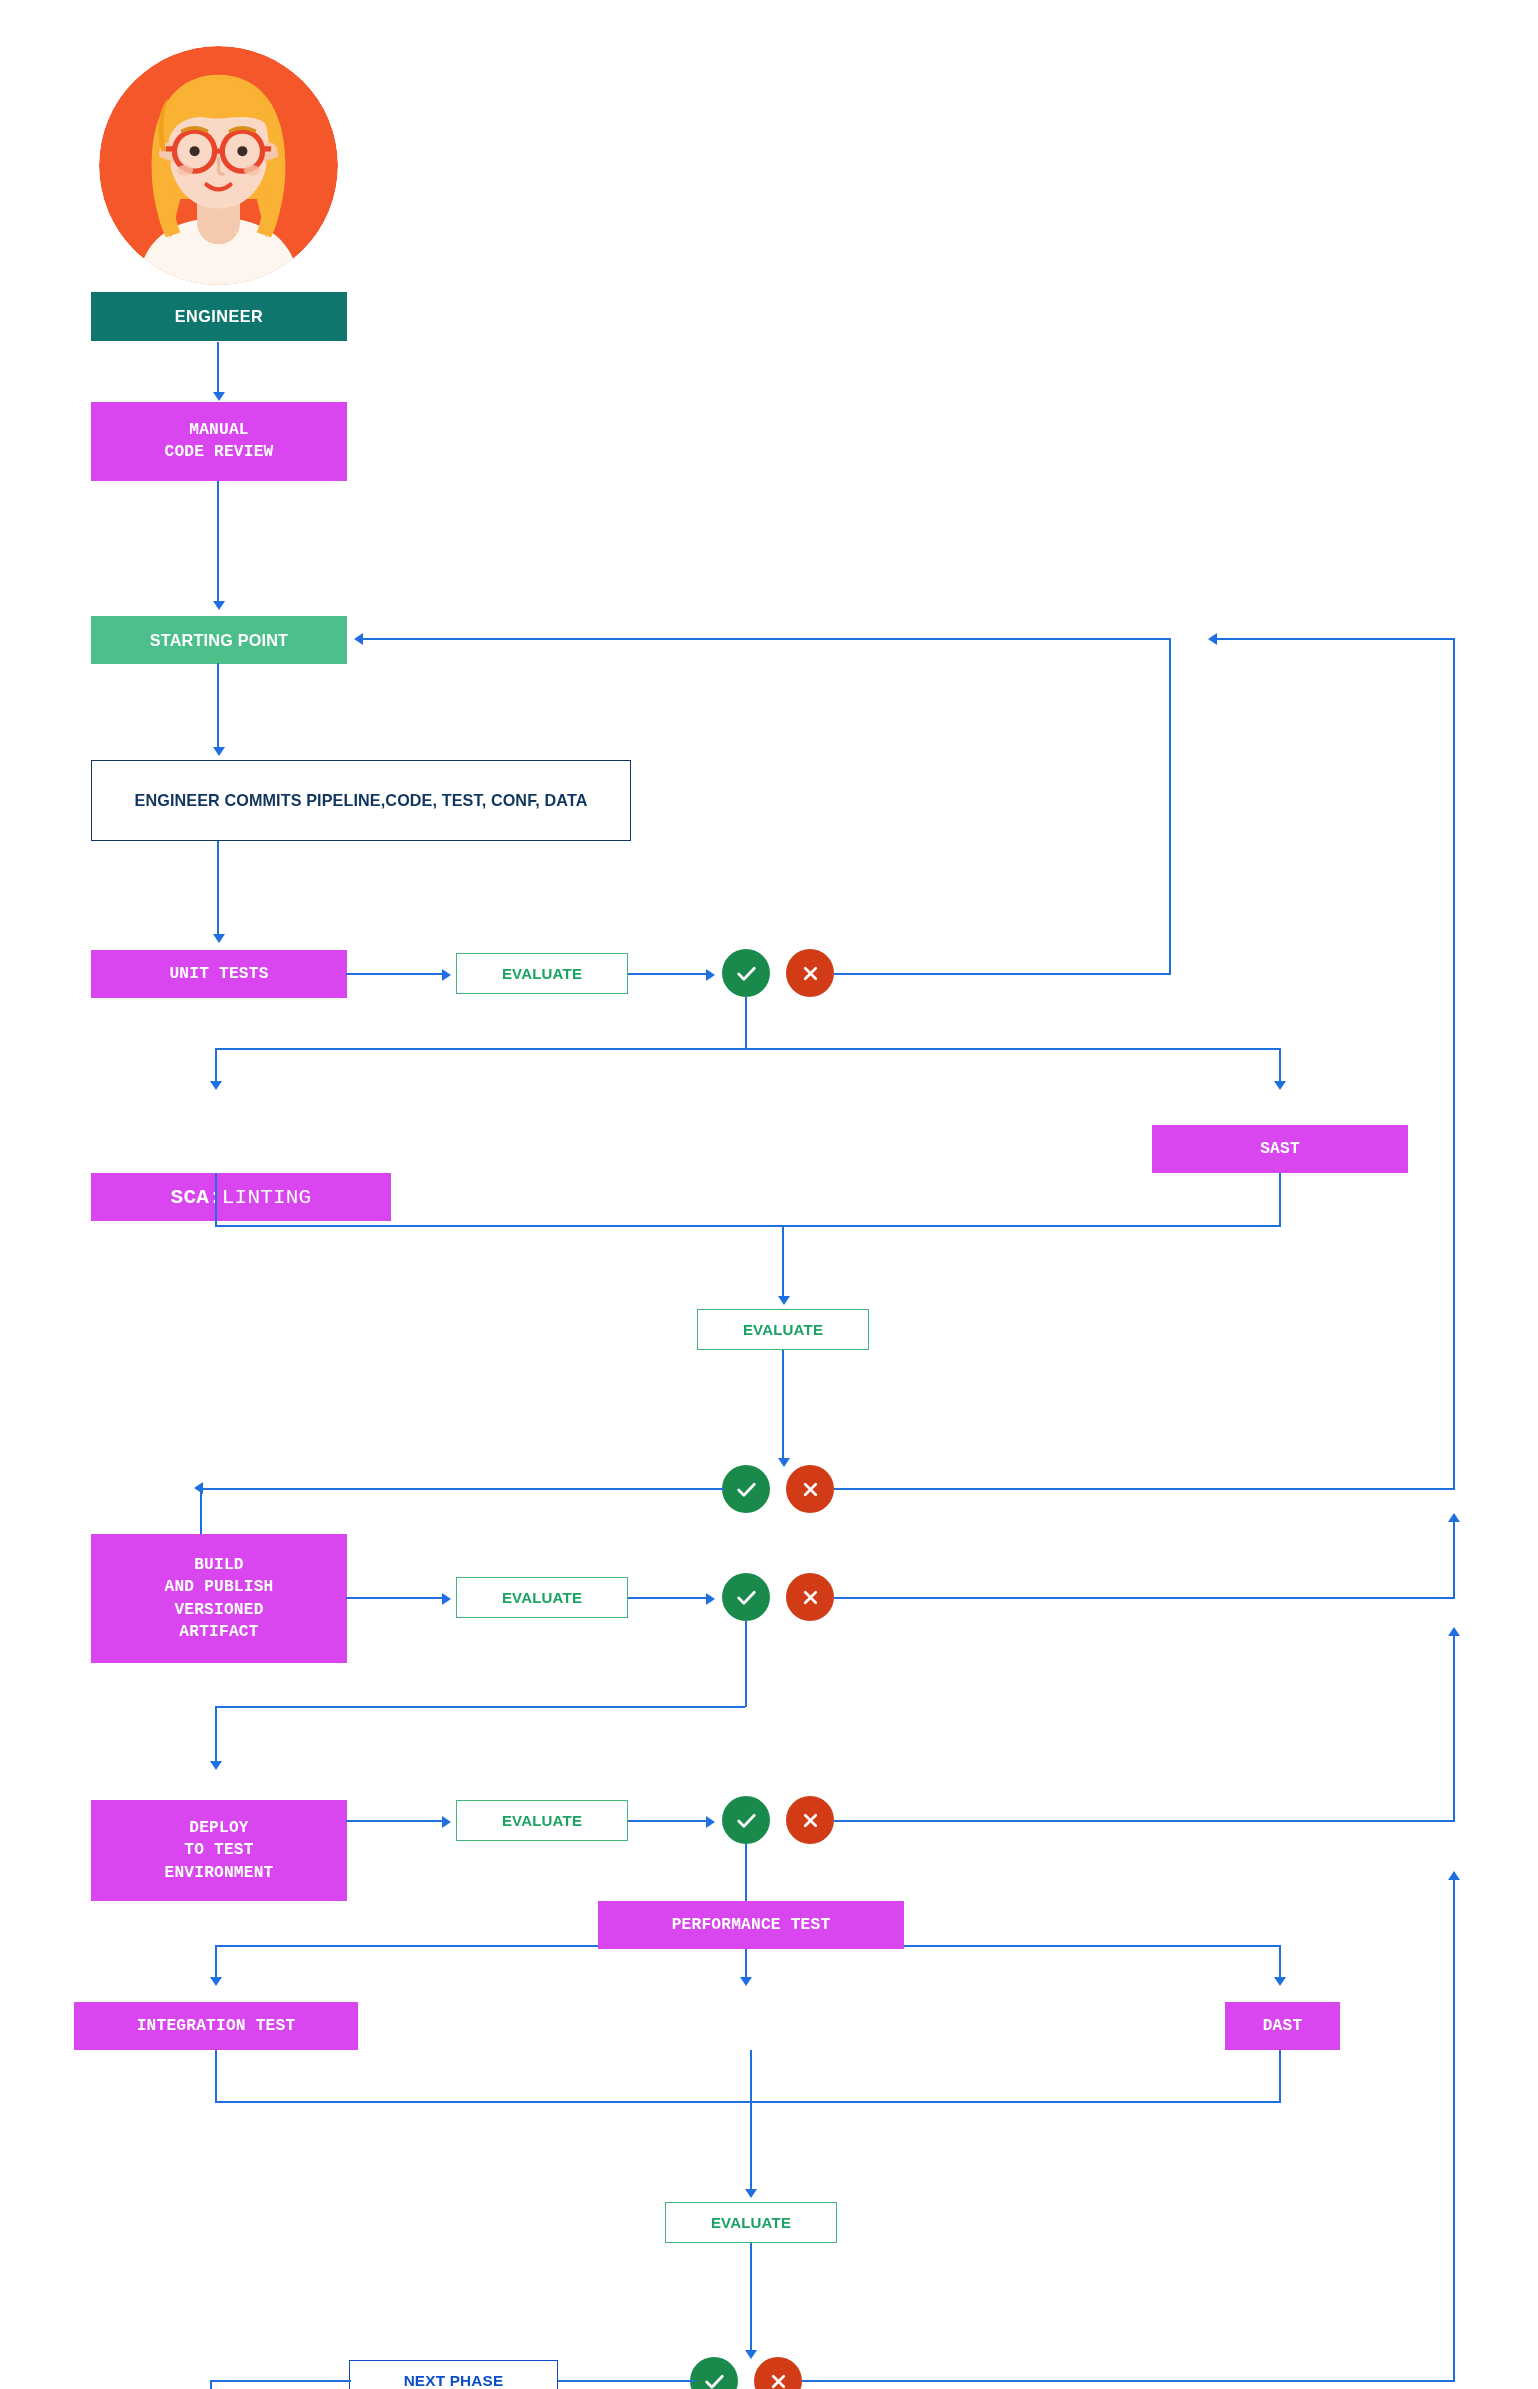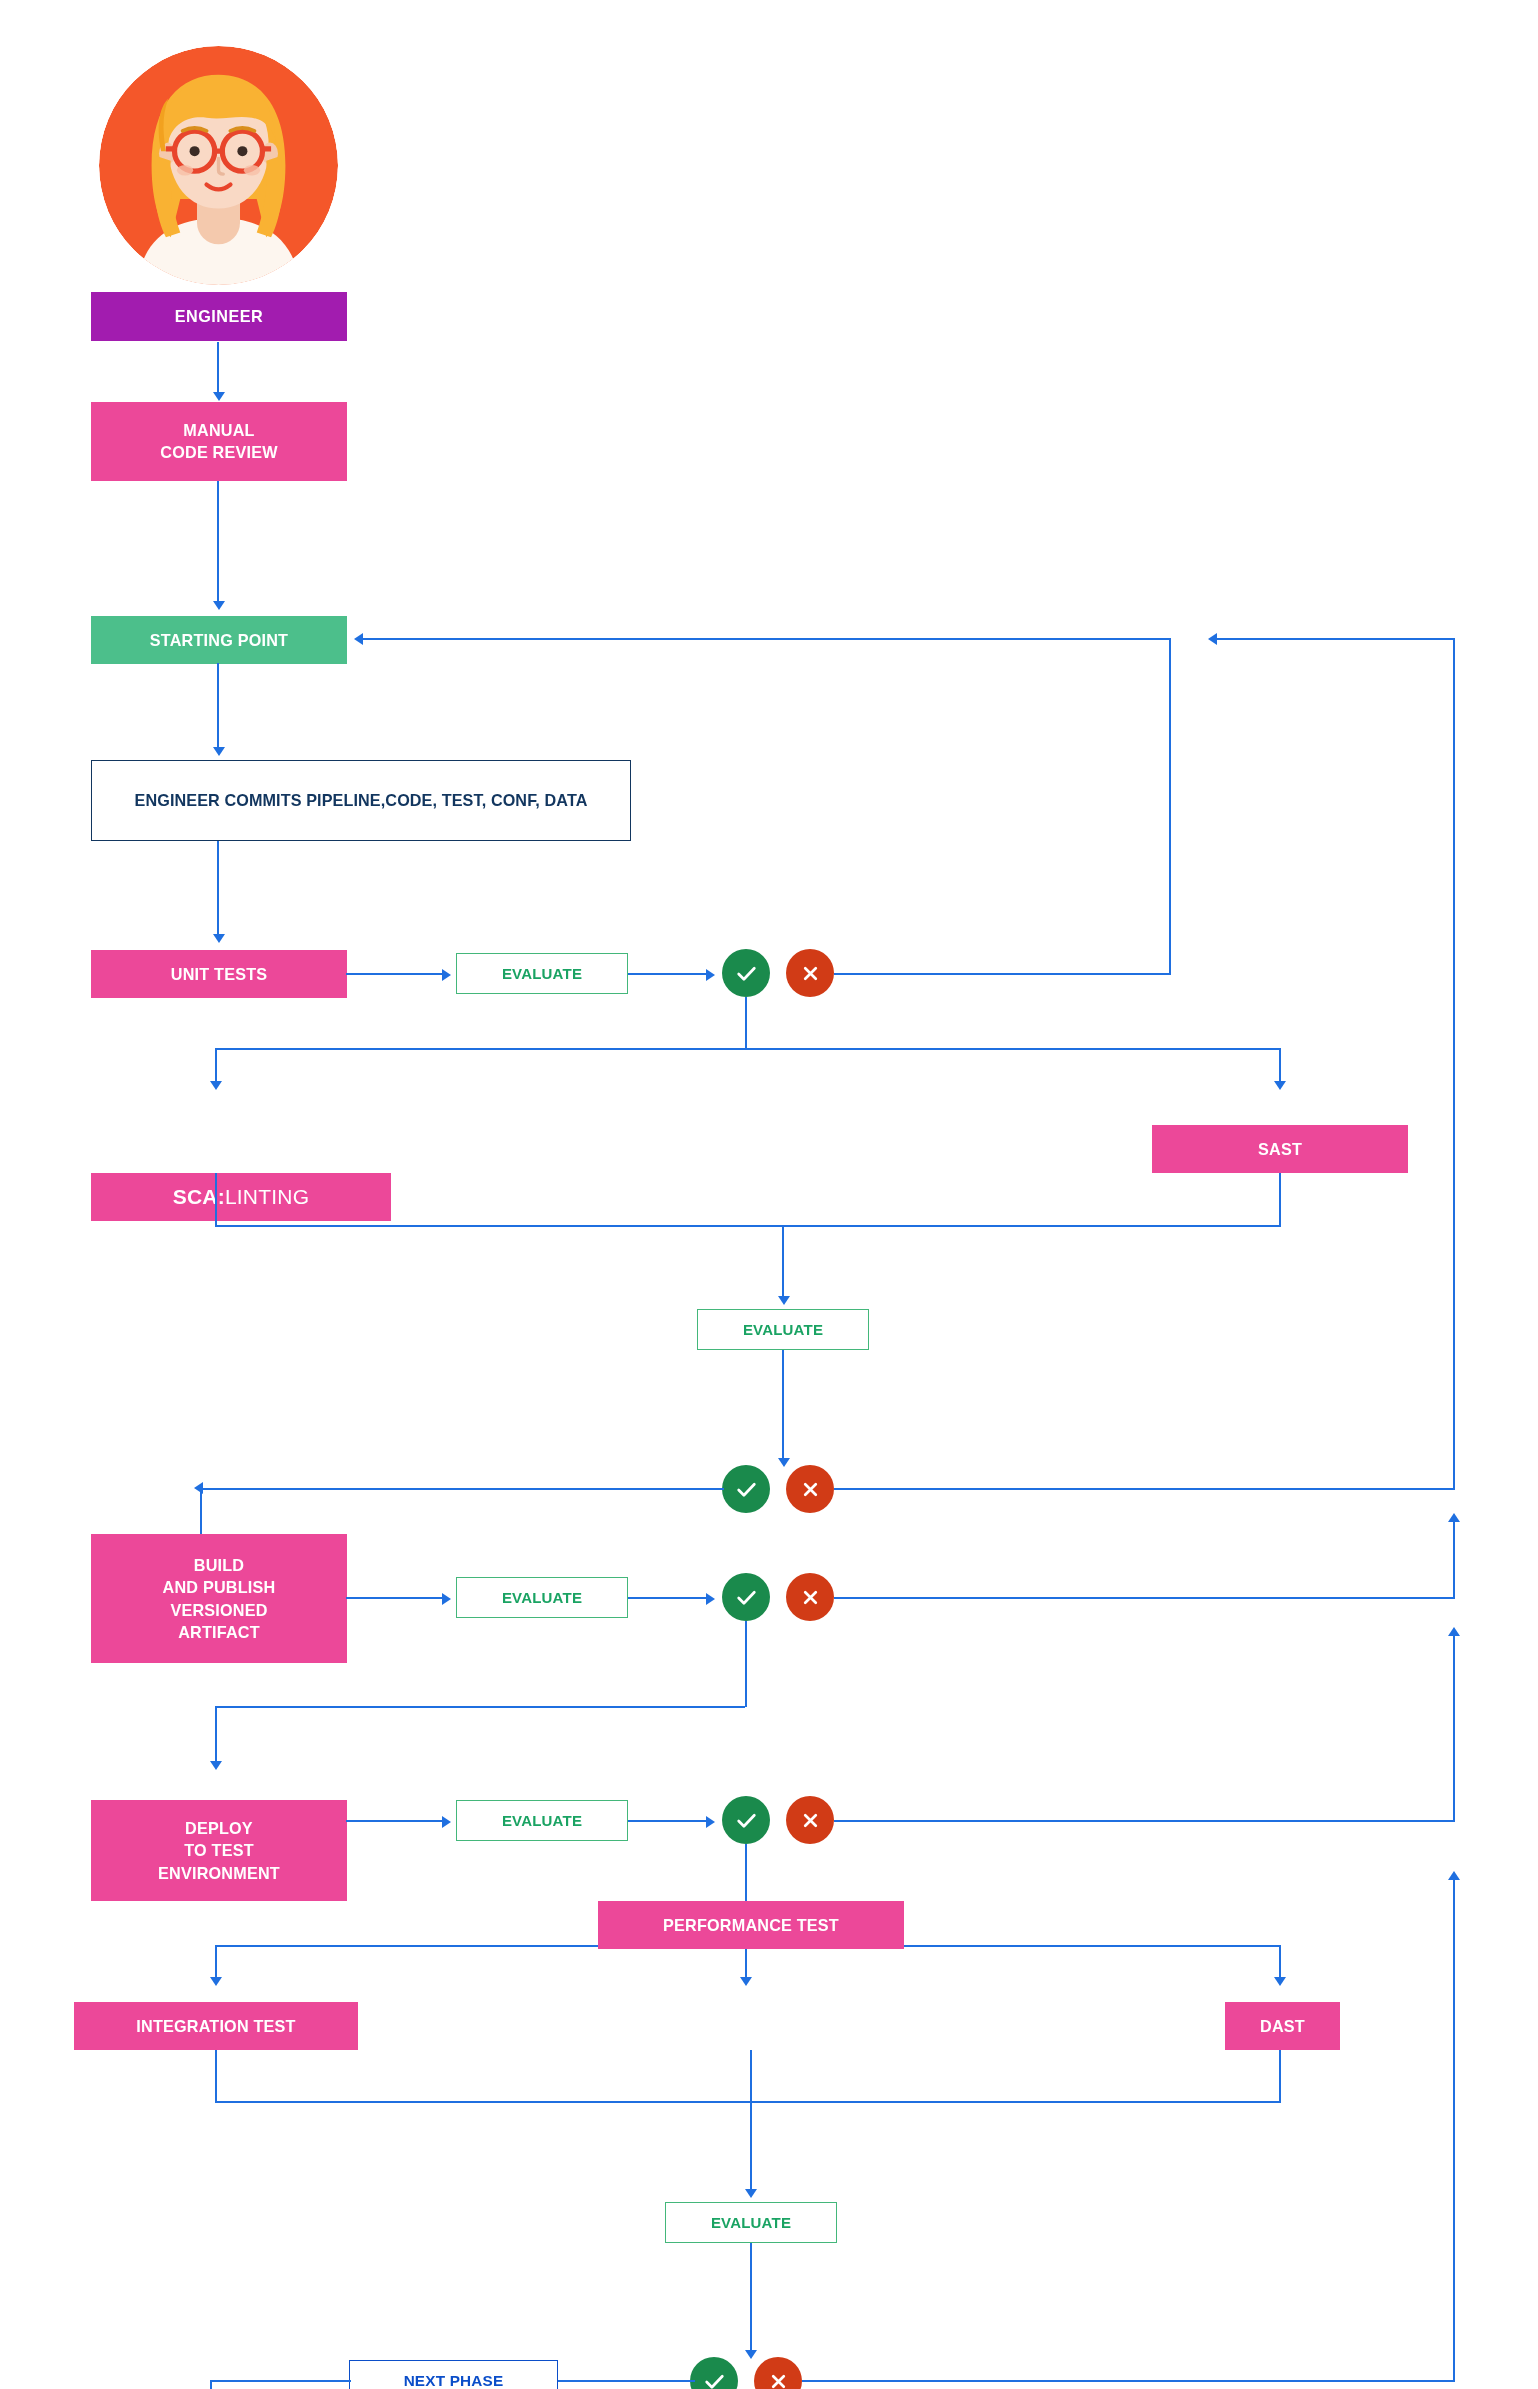--- a/index.html
+++ b/index.html
@@ -1,20 +1,20 @@
 <!DOCTYPE html>
 <html style="font-size:7.6px"><head>
 <meta charset="utf-8">
 <style>
   html,body{margin:0;padding:0;background:#ffffff;}
   body{width:1539px;height:2510px;position:relative;font-family:"Liberation Sans",sans-serif;-webkit-font-smoothing:antialiased;}
   .canvas{position:absolute;left:0;top:0;width:1539px;height:2510px;}
   .node{position:absolute;box-sizing:border-box;display:flex;align-items:center;justify-content:center;text-align:center;}
-  .blue{background:#ec4899;color:#ffffff;font-weight:bold;letter-spacing:0.2px;}
-  .darknav{background:#a21caf;color:#ffffff;font-weight:bold;letter-spacing:0.5px;}
+  .blue{background:#d946ef;color:#ffffff;font-weight:bold;letter-spacing:0.2px;font-family:Liberation Mono, monospace;}
+  .darknav{background:#0f766e;color:#ffffff;font-weight:bold;letter-spacing:0.5px;}
   .green{background:#ffffff;color:#1aa363;border:1.4px solid #43b77a;font-weight:bold;letter-spacing:0.2px;}
   .greenfill{background:#4cbf8b;color:#ffffff;font-weight:bold;letter-spacing:0.2px;}
   .outline{background:#ffffff;color:#12365f;border:1.4px solid #12365f;font-weight:bold;letter-spacing:0.1px;}
   .blueout{background:#ffffff;color:#0b4ec9;border:1.4px solid #0b4ec9;font-weight:bold;letter-spacing:0.2px;}
   .line{position:absolute;background:#1f6fe0;}
   .hline{height:1.9px;}
   .vline{width:1.9px;}
   .arrow{position:absolute;width:0;height:0;}
   .arrow-down{border-left:6.2px solid transparent;border-right:6.2px solid transparent;border-top:9px solid #1f6fe0;}
   .arrow-up{border-left:6.2px solid transparent;border-right:6.2px solid transparent;border-bottom:9px solid #1f6fe0;}

